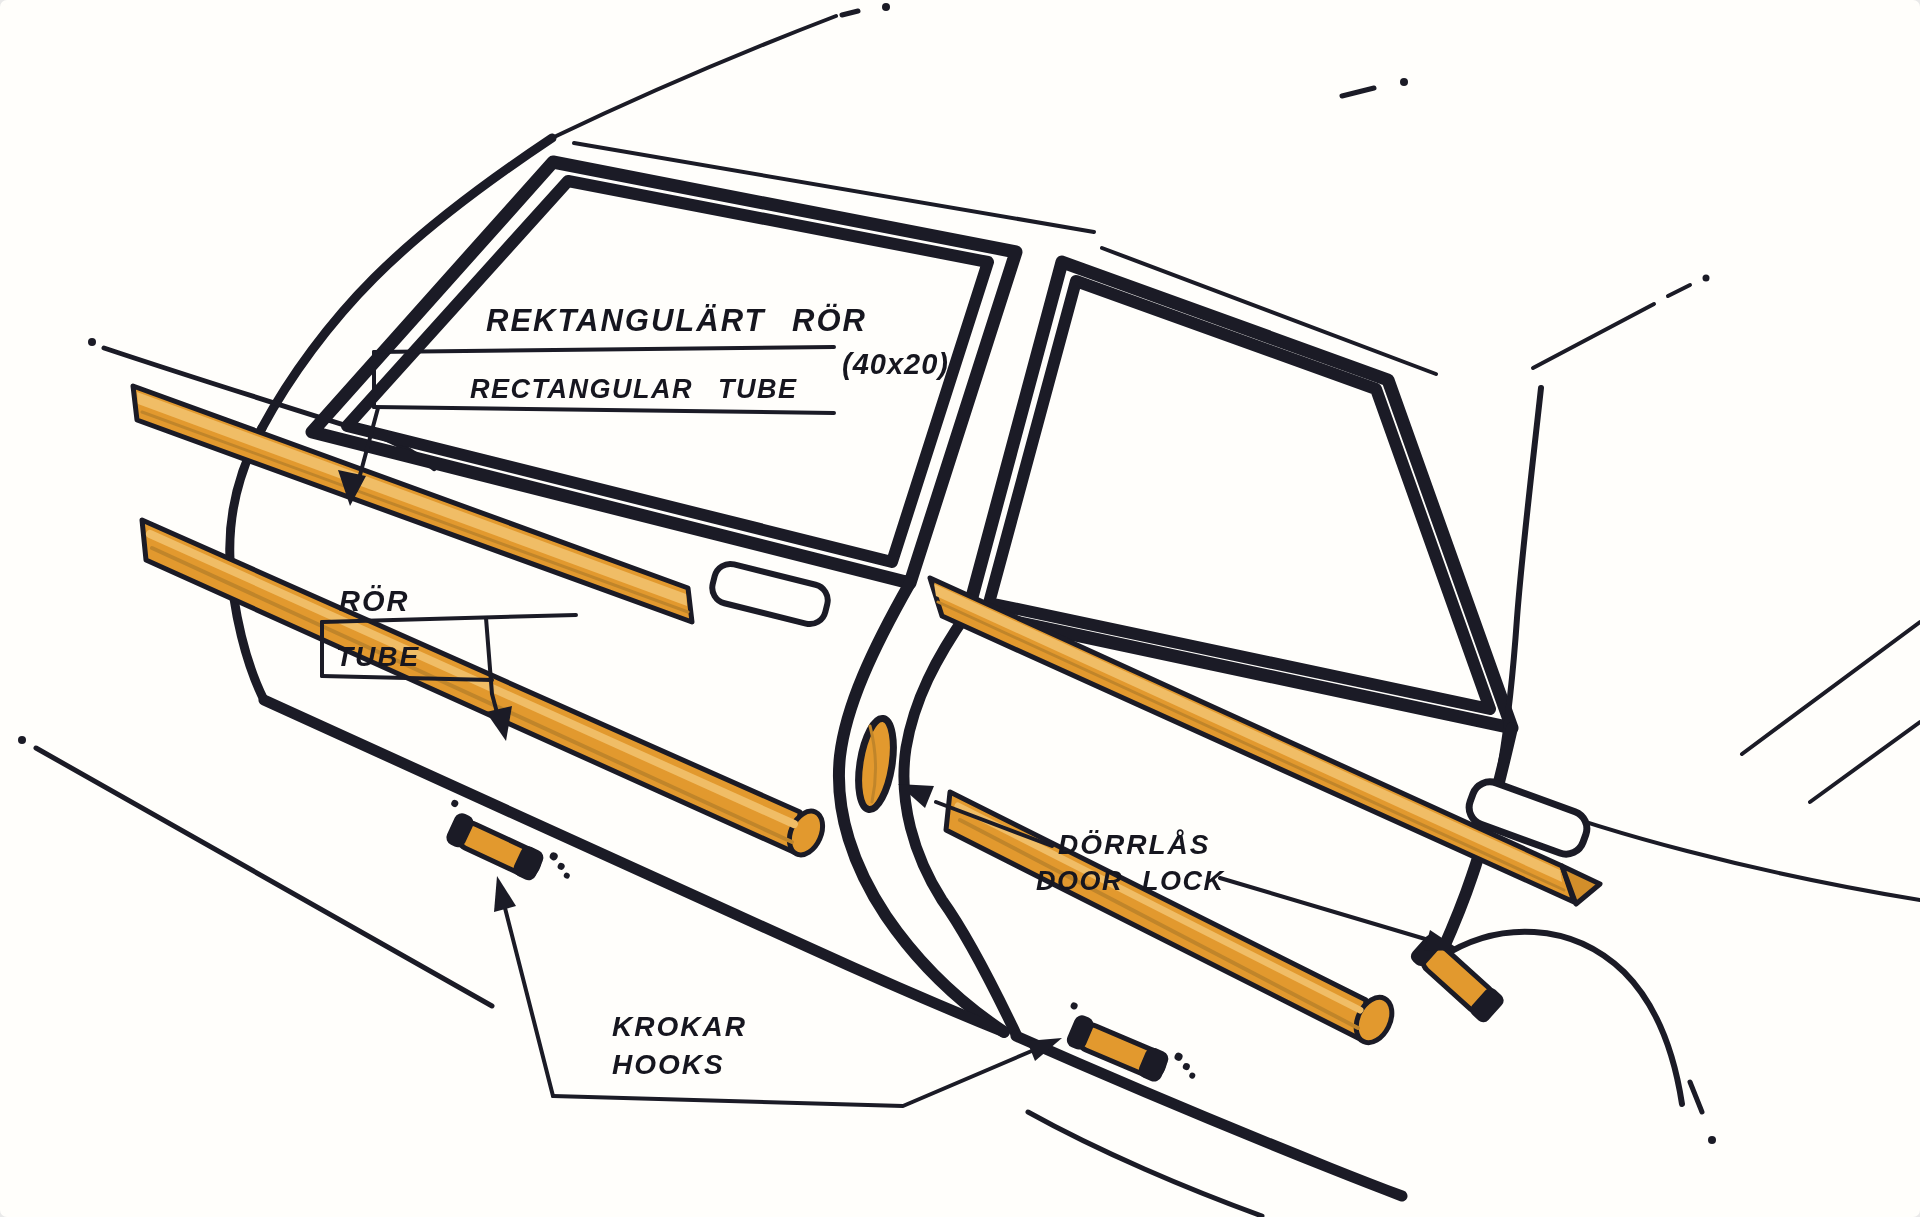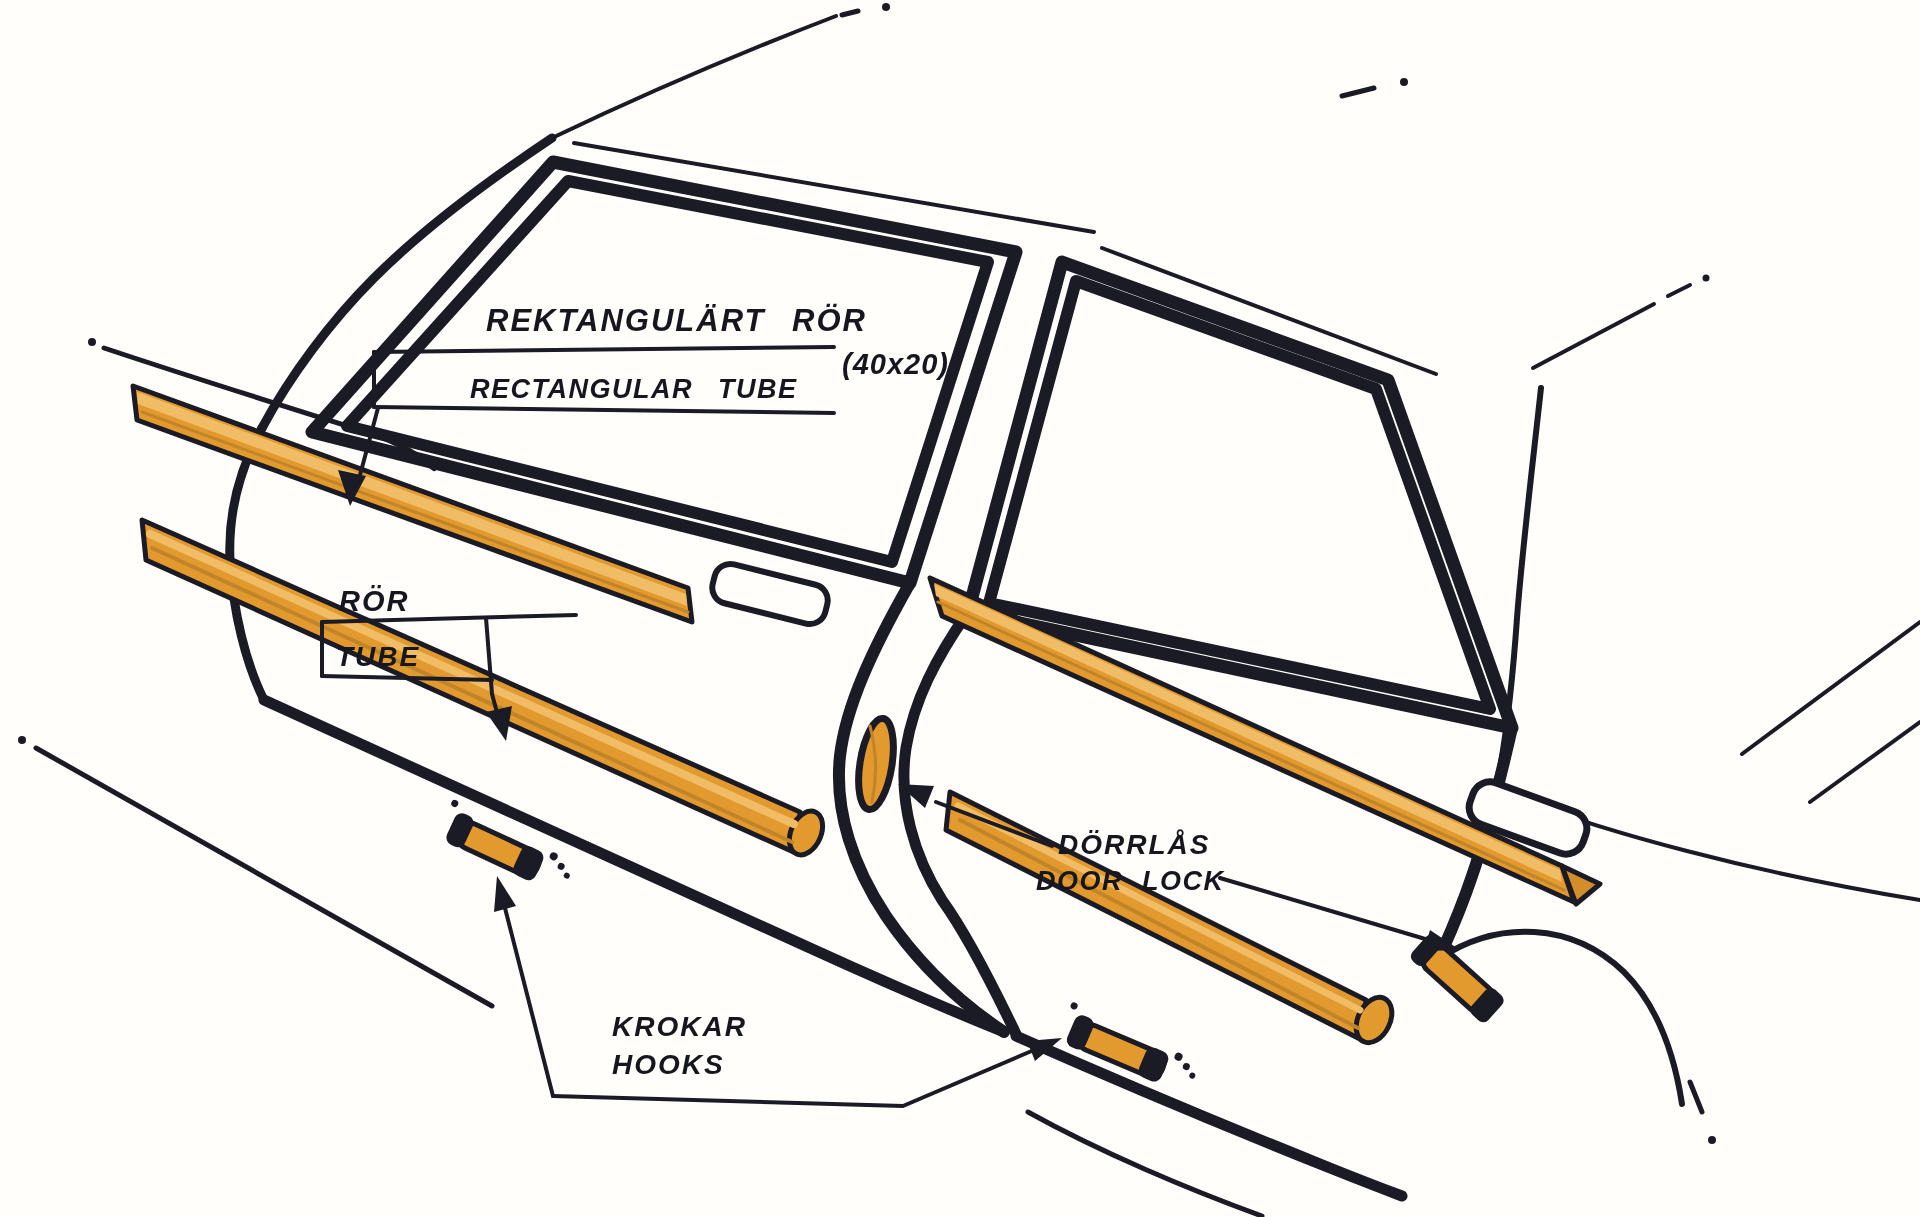--- a/index.html
+++ b/index.html
@@ -2,20 +2,21 @@
 <html><head>
 <meta charset="utf-8">
 <style>
   html,body{margin:0;padding:0;background:#e9e9e9;}
   .stage{
     position:relative;
     width:1920px;height:1217px;
     background:#fffefb;
     overflow:hidden;
     font-family:"Liberation Sans", sans-serif;
+    border-radius:7px;
   }
   svg{display:block;width:1920px;height:1217px;}
   .ln{stroke:#1b1b26;fill:none;stroke-linecap:round;stroke-linejoin:round;}
   .fillln{fill:#1b1b26;stroke:none;}
   .bar{fill:#e2992e;stroke:#1b1b26;stroke-width:5;stroke-linejoin:round;}
   .barlight{fill:#f0bd66;stroke:none;}
   .bardark{stroke:#c0852a;fill:none;stroke-linecap:round;}
   .lbl{fill:#16161f;font-family:"Liberation Sans", sans-serif;font-weight:bold;font-style:italic;}
 </style>
 </head>

